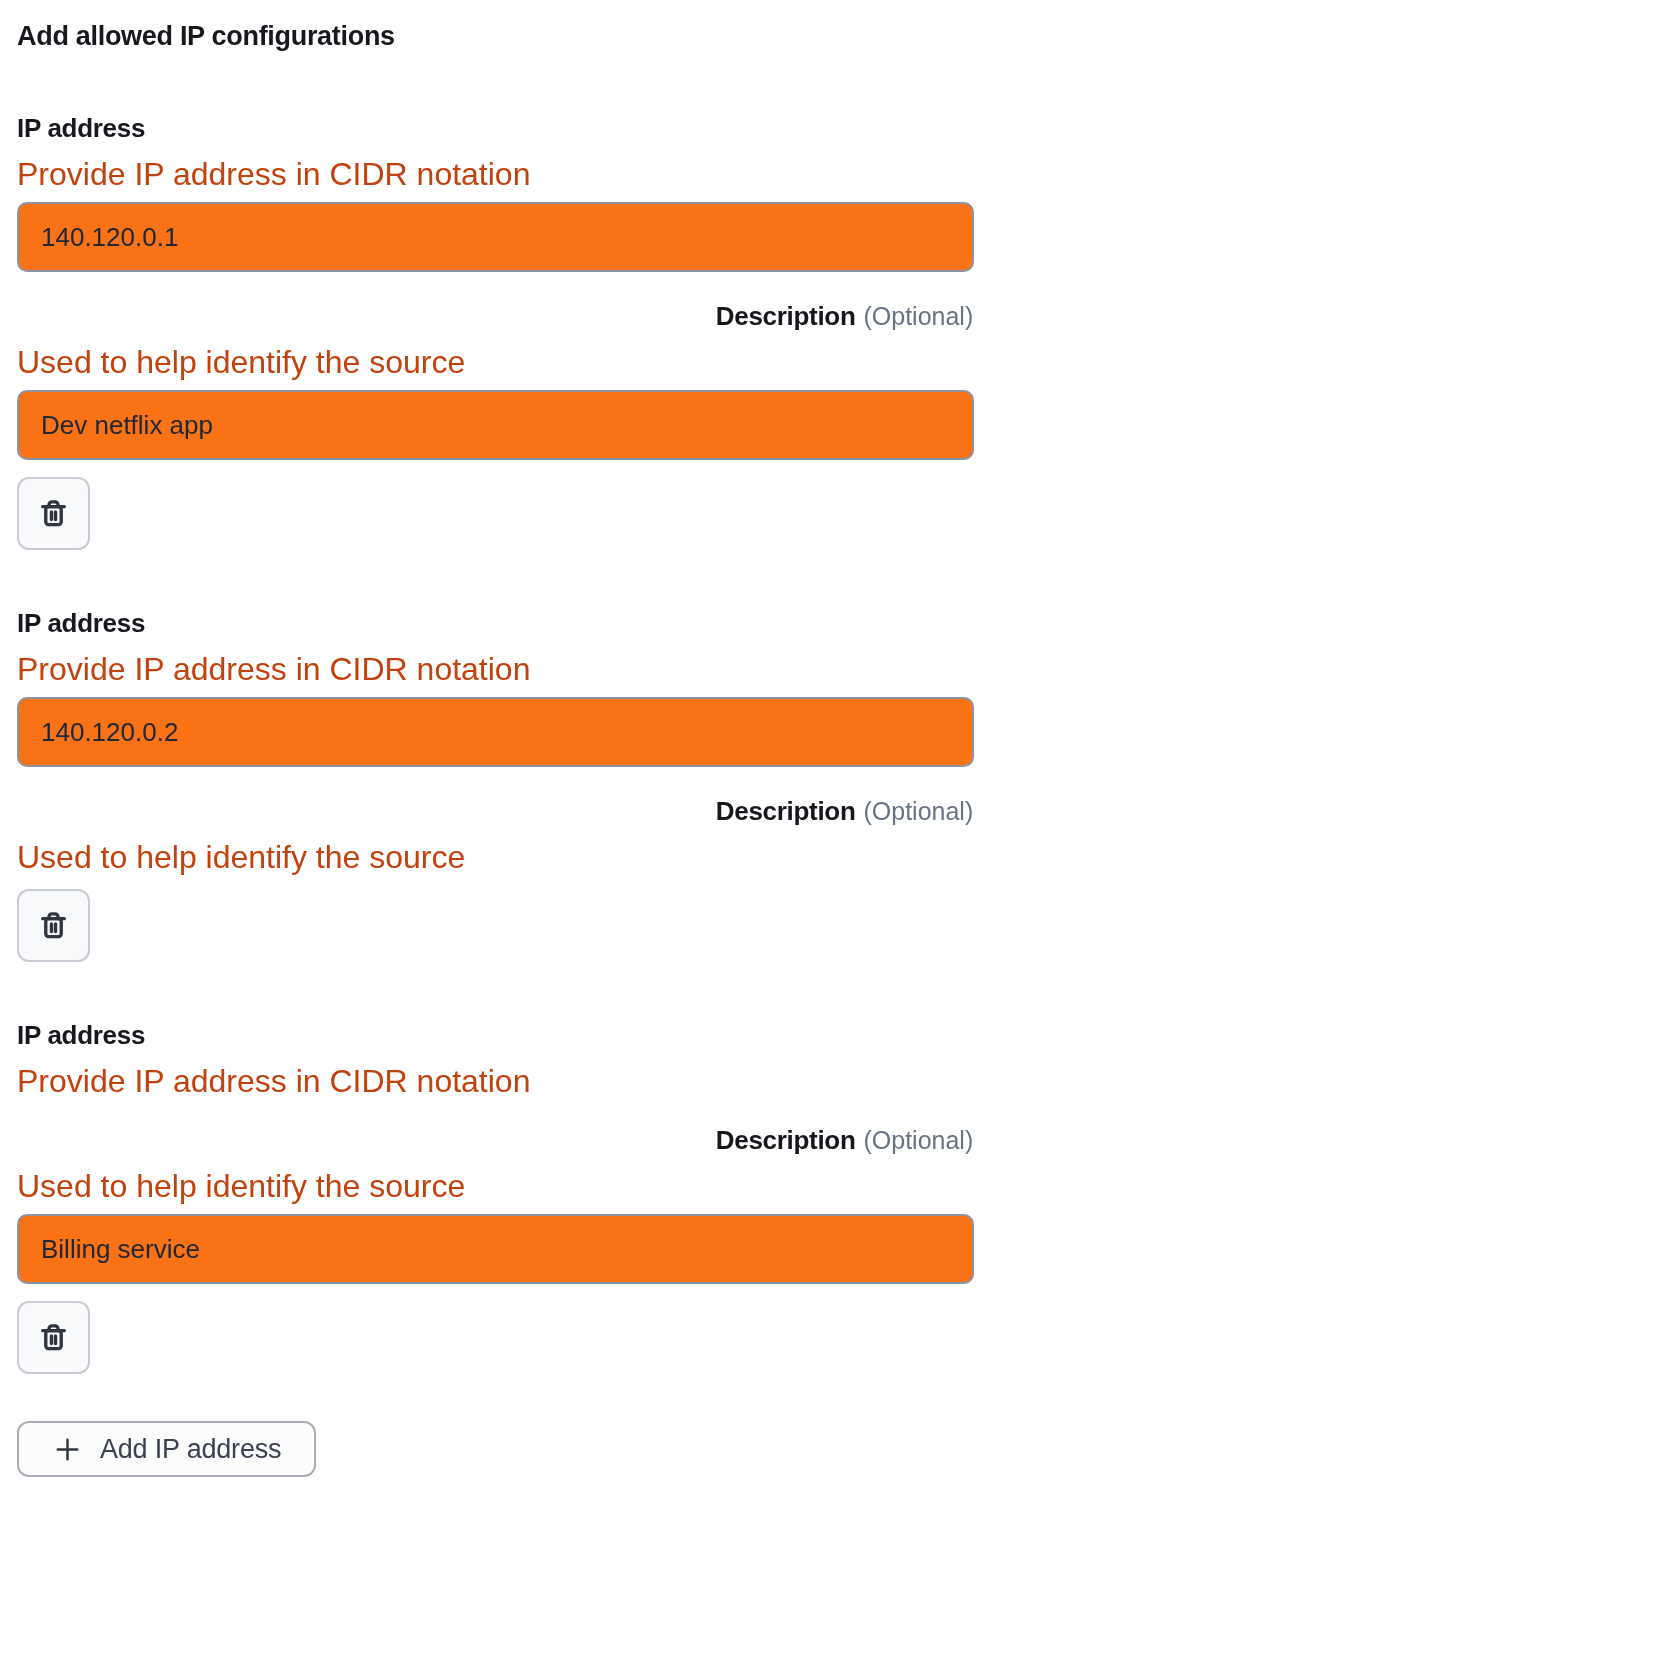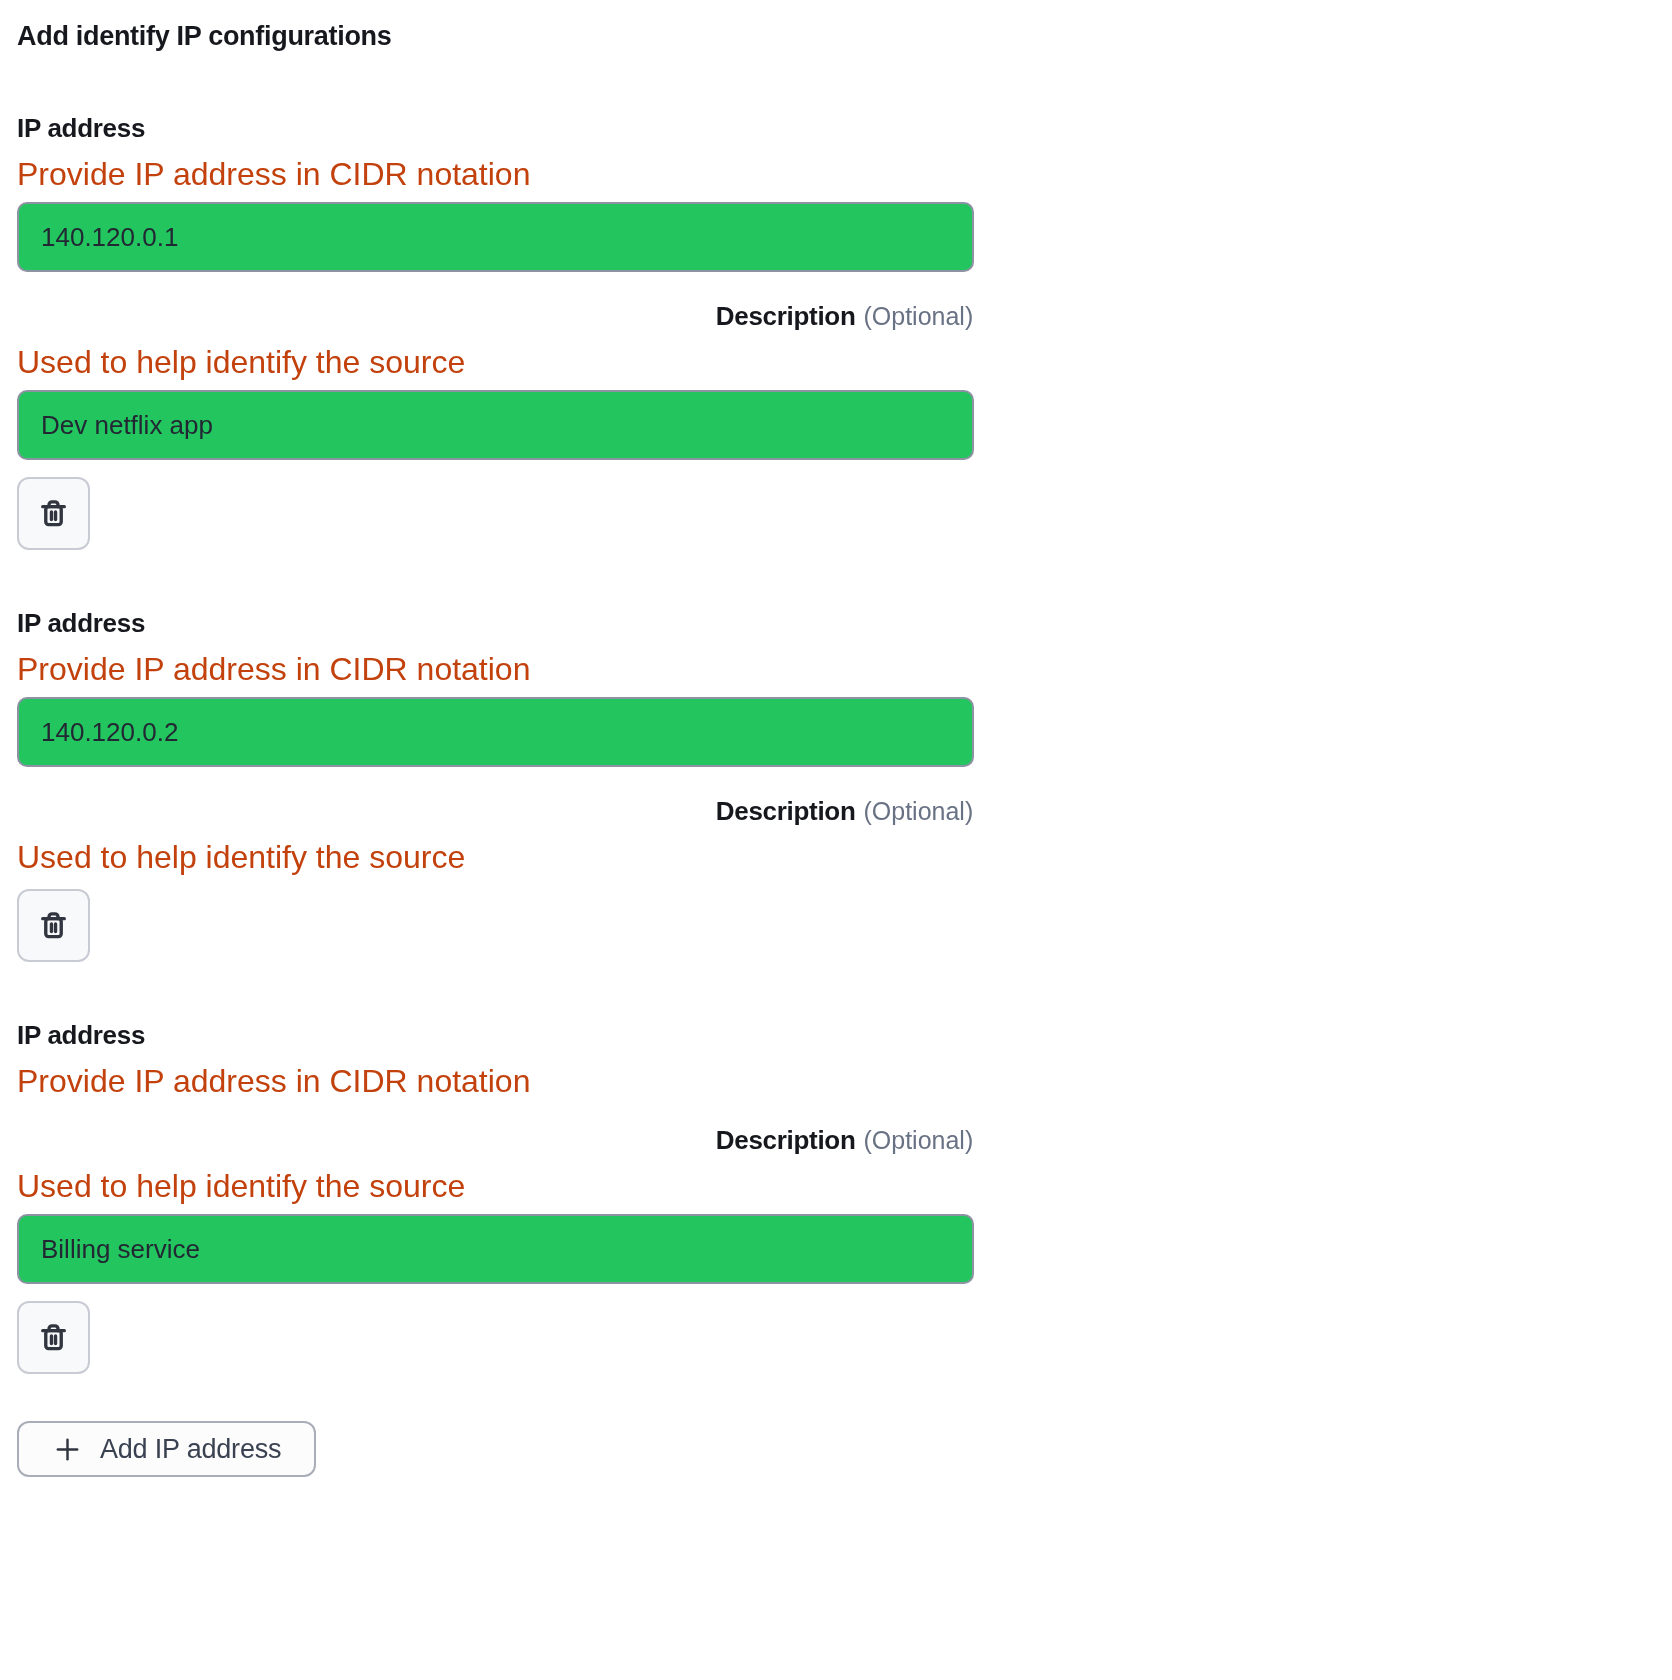--- a/index.html
+++ b/index.html
@@ -48,21 +48,21 @@
     color: #c2410c;
     line-height: 30px;
     margin-top: 16px;
   }
   .text-input {
     display: block;
     box-sizing: border-box;
     width: 957px;
     height: 70px;
     margin-top: 13px;
-    background: #22c55e;
+    background: #f97316;
     border: 2px solid #8e93a3;
     border-radius: 10px;
     padding: 0 22px;
     font-family: "Liberation Sans", sans-serif;
     font-size: 26px;
     color: #222733;
     outline: none;
   }
   .desc-label-row {
     margin-top: 29px;
@@ -107,21 +107,21 @@
     width: 31px;
     height: 31px;
     display: block;
   }
 </style>
 </head>
 <body>
 
 <div class="container">
 
-  <h1 class="page-title">Add identify IP configurations</h1>
+  <h1 class="page-title">Add allowed IP configurations</h1>
 
   
   <div class="entry">
     <div class="field-label">IP address</div>
     <div class="field-help">Provide IP address in CIDR notation</div>
     <input class="text-input" type="text" value="140.120.0.1" style="">
     <div class="field-label desc-label-row">
       <span>Description</span><span class="optional">(Optional)</span>
     </div>
     <div class="field-help">Used to help identify the source</div>

